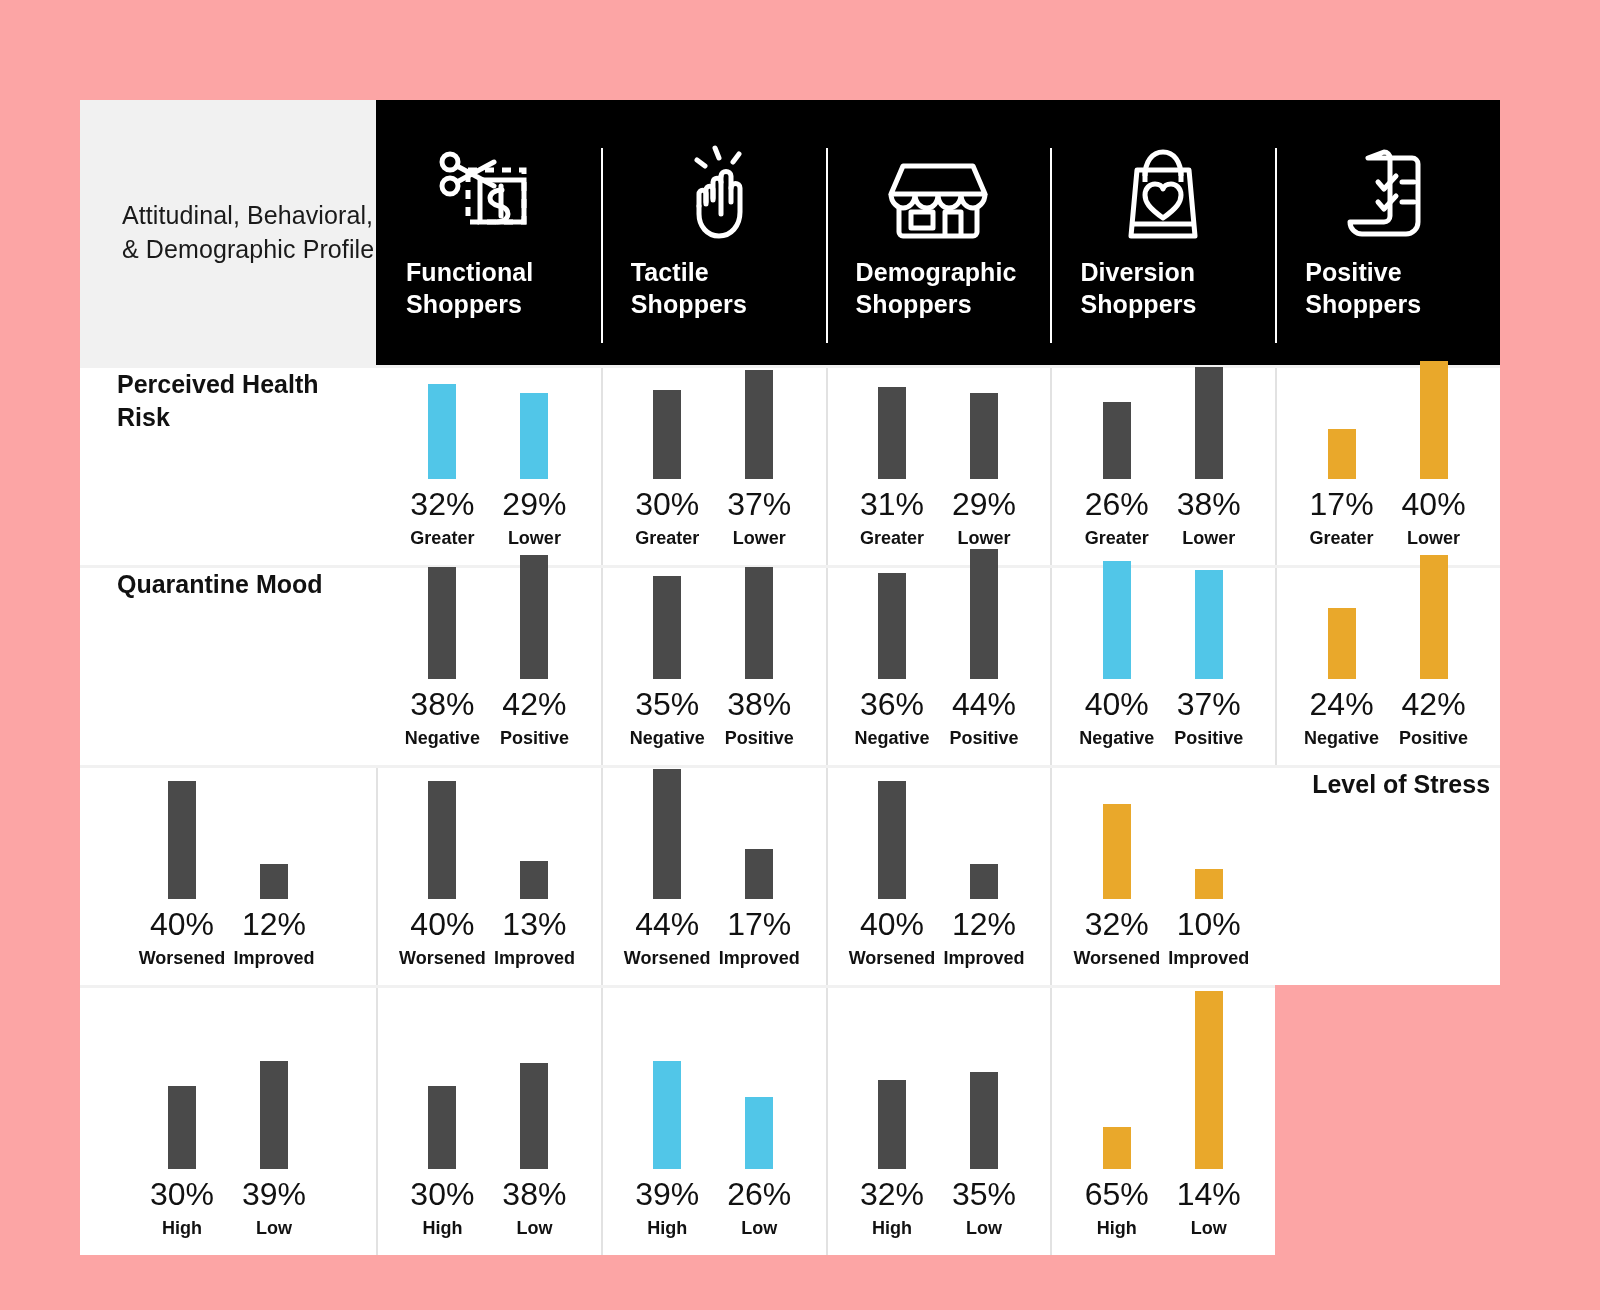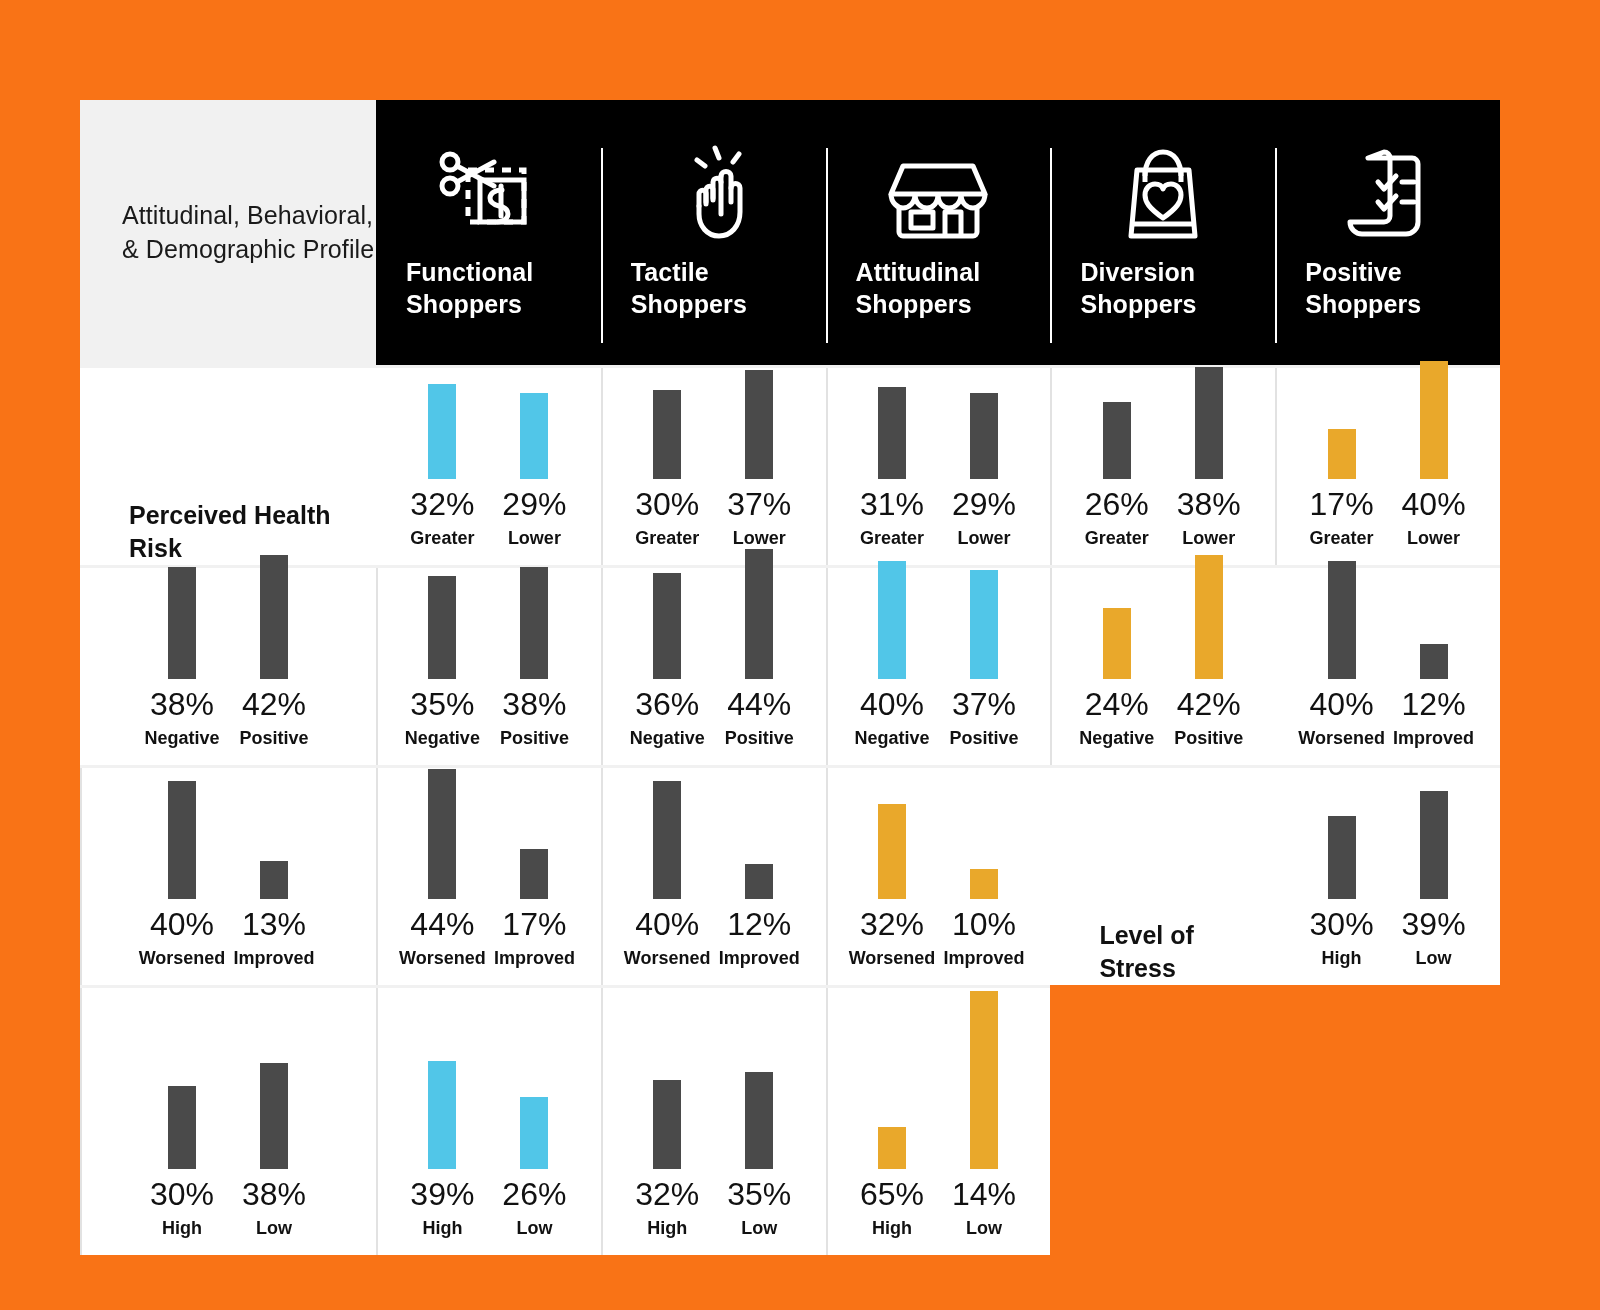--- a/index.html
+++ b/index.html
@@ -5,21 +5,21 @@
   html, body {
     margin: 0;
     padding: 0;
     background: #F1F1F1;
     font-family: "Liberation Sans", sans-serif;
   }
   #page {
     position: relative;
     width: 1600px;
     height: 1310px;
-    background: #f97316;
+    background: #fca5a5;
     overflow: hidden;
   }
 
   
   .grid {
     position: absolute;
     left: 80px;
     top: 100px;
     width: 1420px;
     height: 1155px;
@@ -81,22 +81,22 @@
     width: 100%;
     padding-left: 30px;
     box-sizing: border-box;
     letter-spacing: 0.1px;
   }
 
   
   .rlabel {
     background: #ffffff;
     display: flex;
-    align-items: flex-end;
-    padding-left: 49px;
+    align-items: flex-start;
+    padding-left: 37px;
     box-sizing: border-box;
     border-top: 3px solid #F1F1F1;
   }
   .rlabel-inner {
     font-size: 25px;
     font-weight: bold;
     color: #111111;
     line-height: 1.33;
   }
 
@@ -222,21 +222,21 @@
           <path d="M8 50 c0 9 7 14 12 14 c6 0 12 -5 12 -14"></path>
           <path d="M32 50 c0 9 6 14 12 14 c6 0 11 -5 11 -14"></path>
           <path d="M55 50 c0 9 5 14 11 14 c6 0 12 -5 12 -14"></path>
           <path d="M78 50 c0 9 6 14 12 14 c5 0 12 -5 12 -14"></path>
           <path d="M16 62 v26 a4 4 0 0 0 4 4 h70 a4 4 0 0 0 4 -4 v-26"></path>
           <rect x="28" y="68" width="22" height="16"></rect>
           <path d="M62 92 v-24 h16 v24"></path>
         </svg>
       </div>
       <div class="hlabel">
-        <span>Attitudinal</span><br>
+        <span>Demographic</span><br>
         <span>Shoppers</span>
       </div>
     </div>
 
     <div class="hcell">
       <div class="divider"></div>
       <div class="hicon">
         <svg width="96" height="100" viewBox="0 0 96 100" fill="none" stroke="#fff" stroke-width="5" stroke-linejoin="round">
           <path d="M30 32 c0 -14 7 -24 18 -24 c11 0 18 10 18 24"></path>
           <path d="M22 26 h52 l6 66 h-64 z"></path>
@@ -357,20 +357,23 @@
           </div>
           <div class="pair">
             <div class="barbox">
               <div class="bar gold" style="height: 118px;"></div>
             </div>
             <div class="pct">40%</div>
             <div class="sub">Lower</div>
           </div>
         </div>
       </div>
+      <div class="rlabel">
+        <div class="rlabel-inner">Quarantine Mood</div>
+      </div>
       <div class="dcell first">
         <div class="pairs">
           <div class="pair">
             <div class="barbox">
               <div class="bar" style="height: 112px;"></div>
             </div>
             <div class="pct">38%</div>
             <div class="sub">Negative</div>
           </div>
           <div class="pair">

